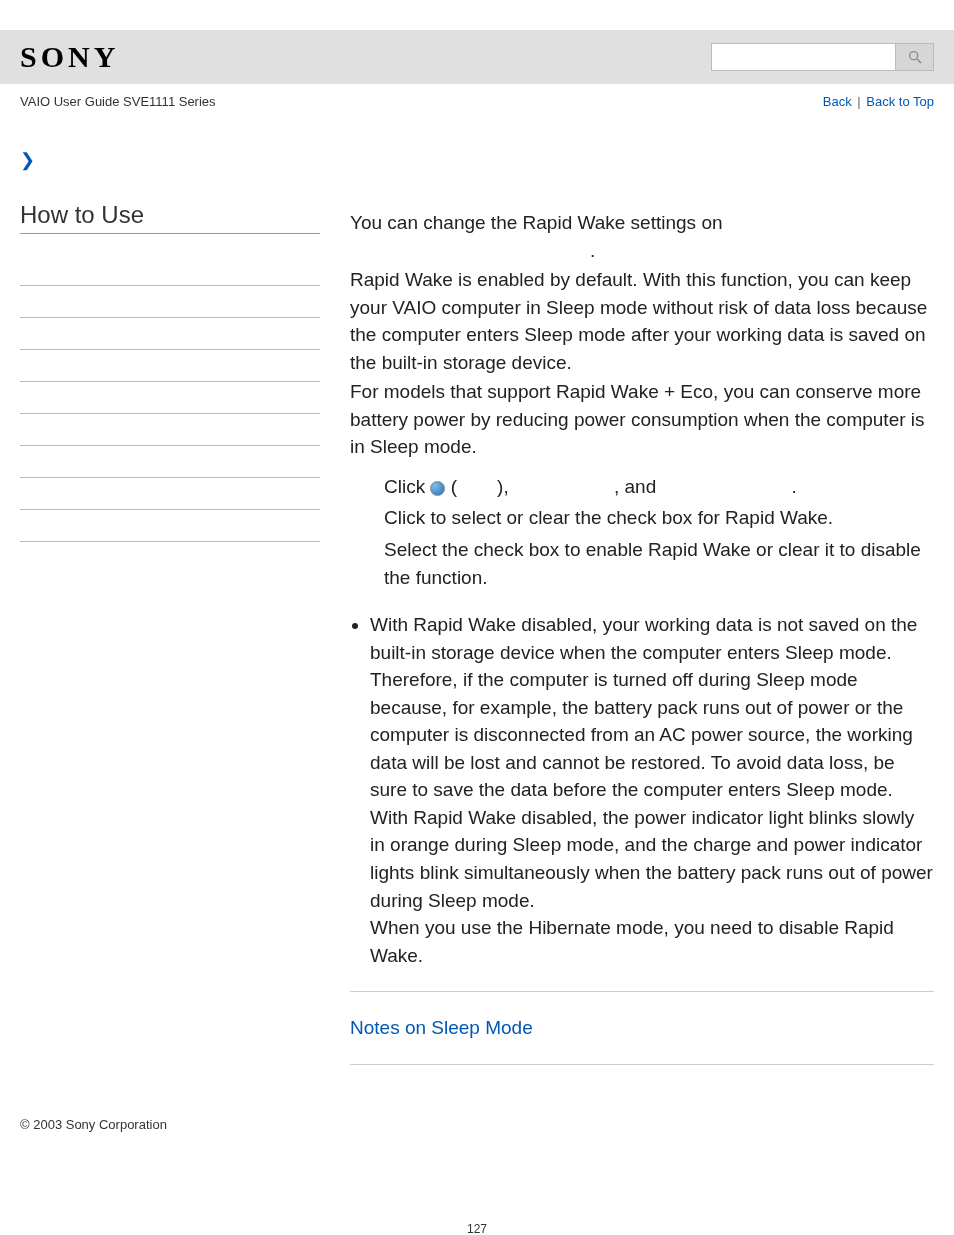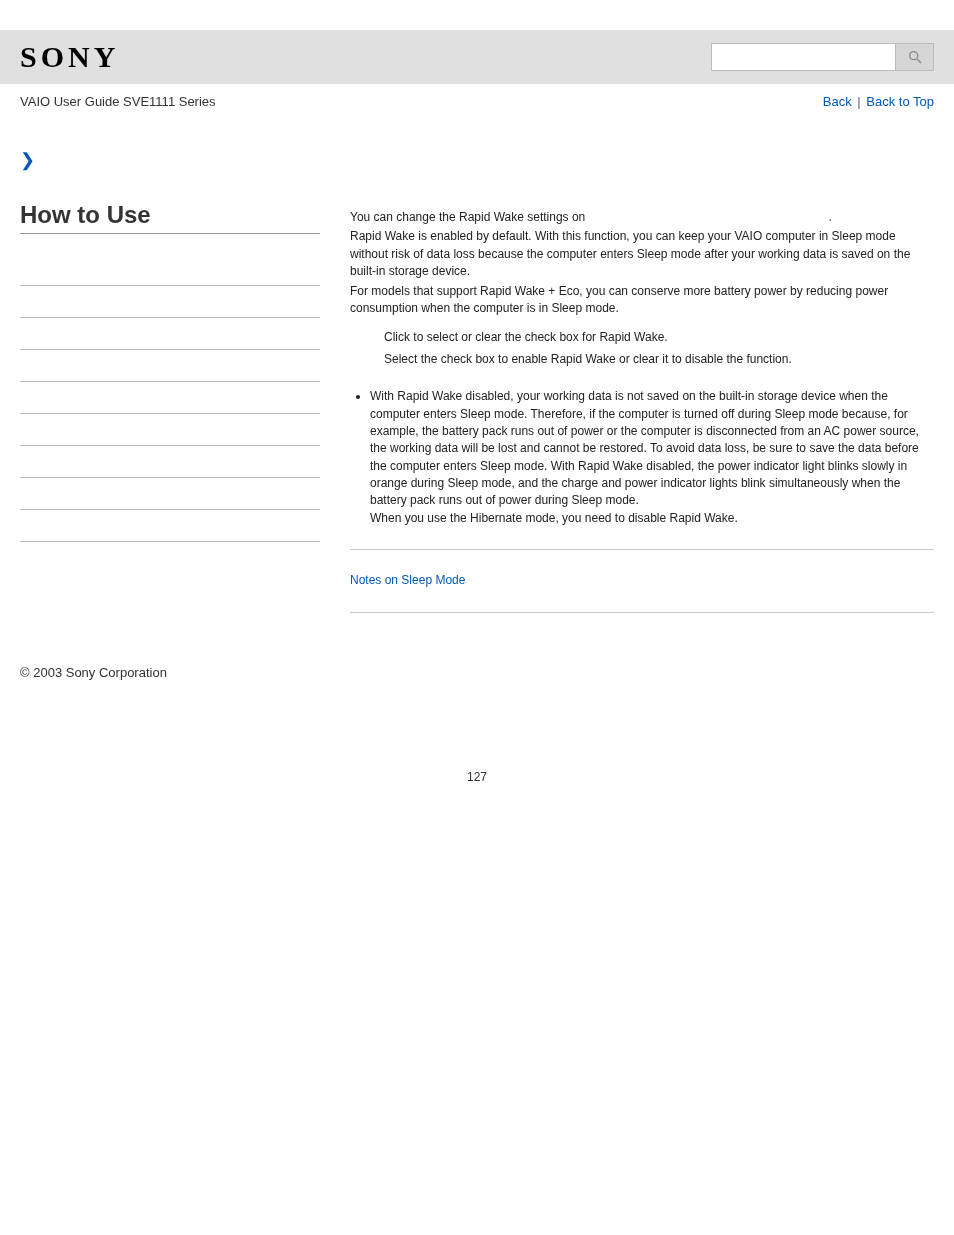--- a/index.html
+++ b/index.html
@@ -71,34 +71,34 @@
     flex-shrink: 0;
     padding-top: 20px;
   }
   .arrow-icon {
     color: #0057b8;
     font-size: 18px;
     margin-bottom: 30px;
   }
   .sidebar h2 {
     font-size: 24px;
-    font-weight: bold;
+    font-weight: normal;
     color: #333;
     border-bottom: 1px solid #999;
     padding-bottom: 4px;
     margin-bottom: 20px;
   }
   .sidebar .line {
     border-bottom: 1px solid #bbb;
     height: 32px;
   }
   .main {
     flex: 1;
     padding-top: 80px;
-    font-size: 12px;
+    font-size: 19px;
     line-height: 1.45;
     color: #222;
   }
   .main p { margin-bottom: 2px; }
   .intro { margin-bottom: 12px; }
   .steps {
     padding-left: 34px;
     margin-bottom: 20px;
   }
   .step {
@@ -186,20 +186,23 @@
   <div class="main">
     <div class="intro">
       <p>
         <span>You can change the Rapid Wake settings on </span><span style="margin-left:240px;">.</span>
       </p>
       <p>Rapid Wake is enabled by default. With this function, you can keep your VAIO computer in Sleep mode without risk of data loss because the computer enters Sleep mode after your working data is saved on the built-in storage device.</p>
       <p>For models that support Rapid Wake + Eco, you can conserve more battery power by reducing power consumption when the computer is in Sleep mode.</p>
     </div>
 
     <div class="steps">
+      <div class="step">
+        <span>Click </span><span class="win-orb"></span><span> (</span><span style="display:inline-block;width:40px;"></span><span>), </span><span style="display:inline-block;width:100px;"></span><span>, and </span><span style="display:inline-block;width:130px;"></span><span>.</span>
+      </div>
       <div class="step">Click to select or clear the check box for Rapid Wake.</div>
       <div class="step">Select the check box to enable Rapid Wake or clear it to disable the function.</div>
     </div>
 
     <ul class="note-list">
       <li>
         <span>With Rapid Wake disabled, your working data is not saved on the built-in storage device when the computer enters Sleep mode. Therefore, if the computer is turned off during Sleep mode because, for example, the battery pack runs out of power or the computer is disconnected from an AC power source, the working data will be lost and cannot be restored. To avoid data loss, be sure to save the data before the computer enters Sleep mode. With Rapid Wake disabled, the power indicator light blinks slowly in orange during Sleep mode, and the charge and power indicator lights blink simultaneously when the battery pack runs out of power during Sleep mode.</span><br>
         <span>When you use the Hibernate mode, you need to disable Rapid Wake.</span>
       </li>
     </ul>

